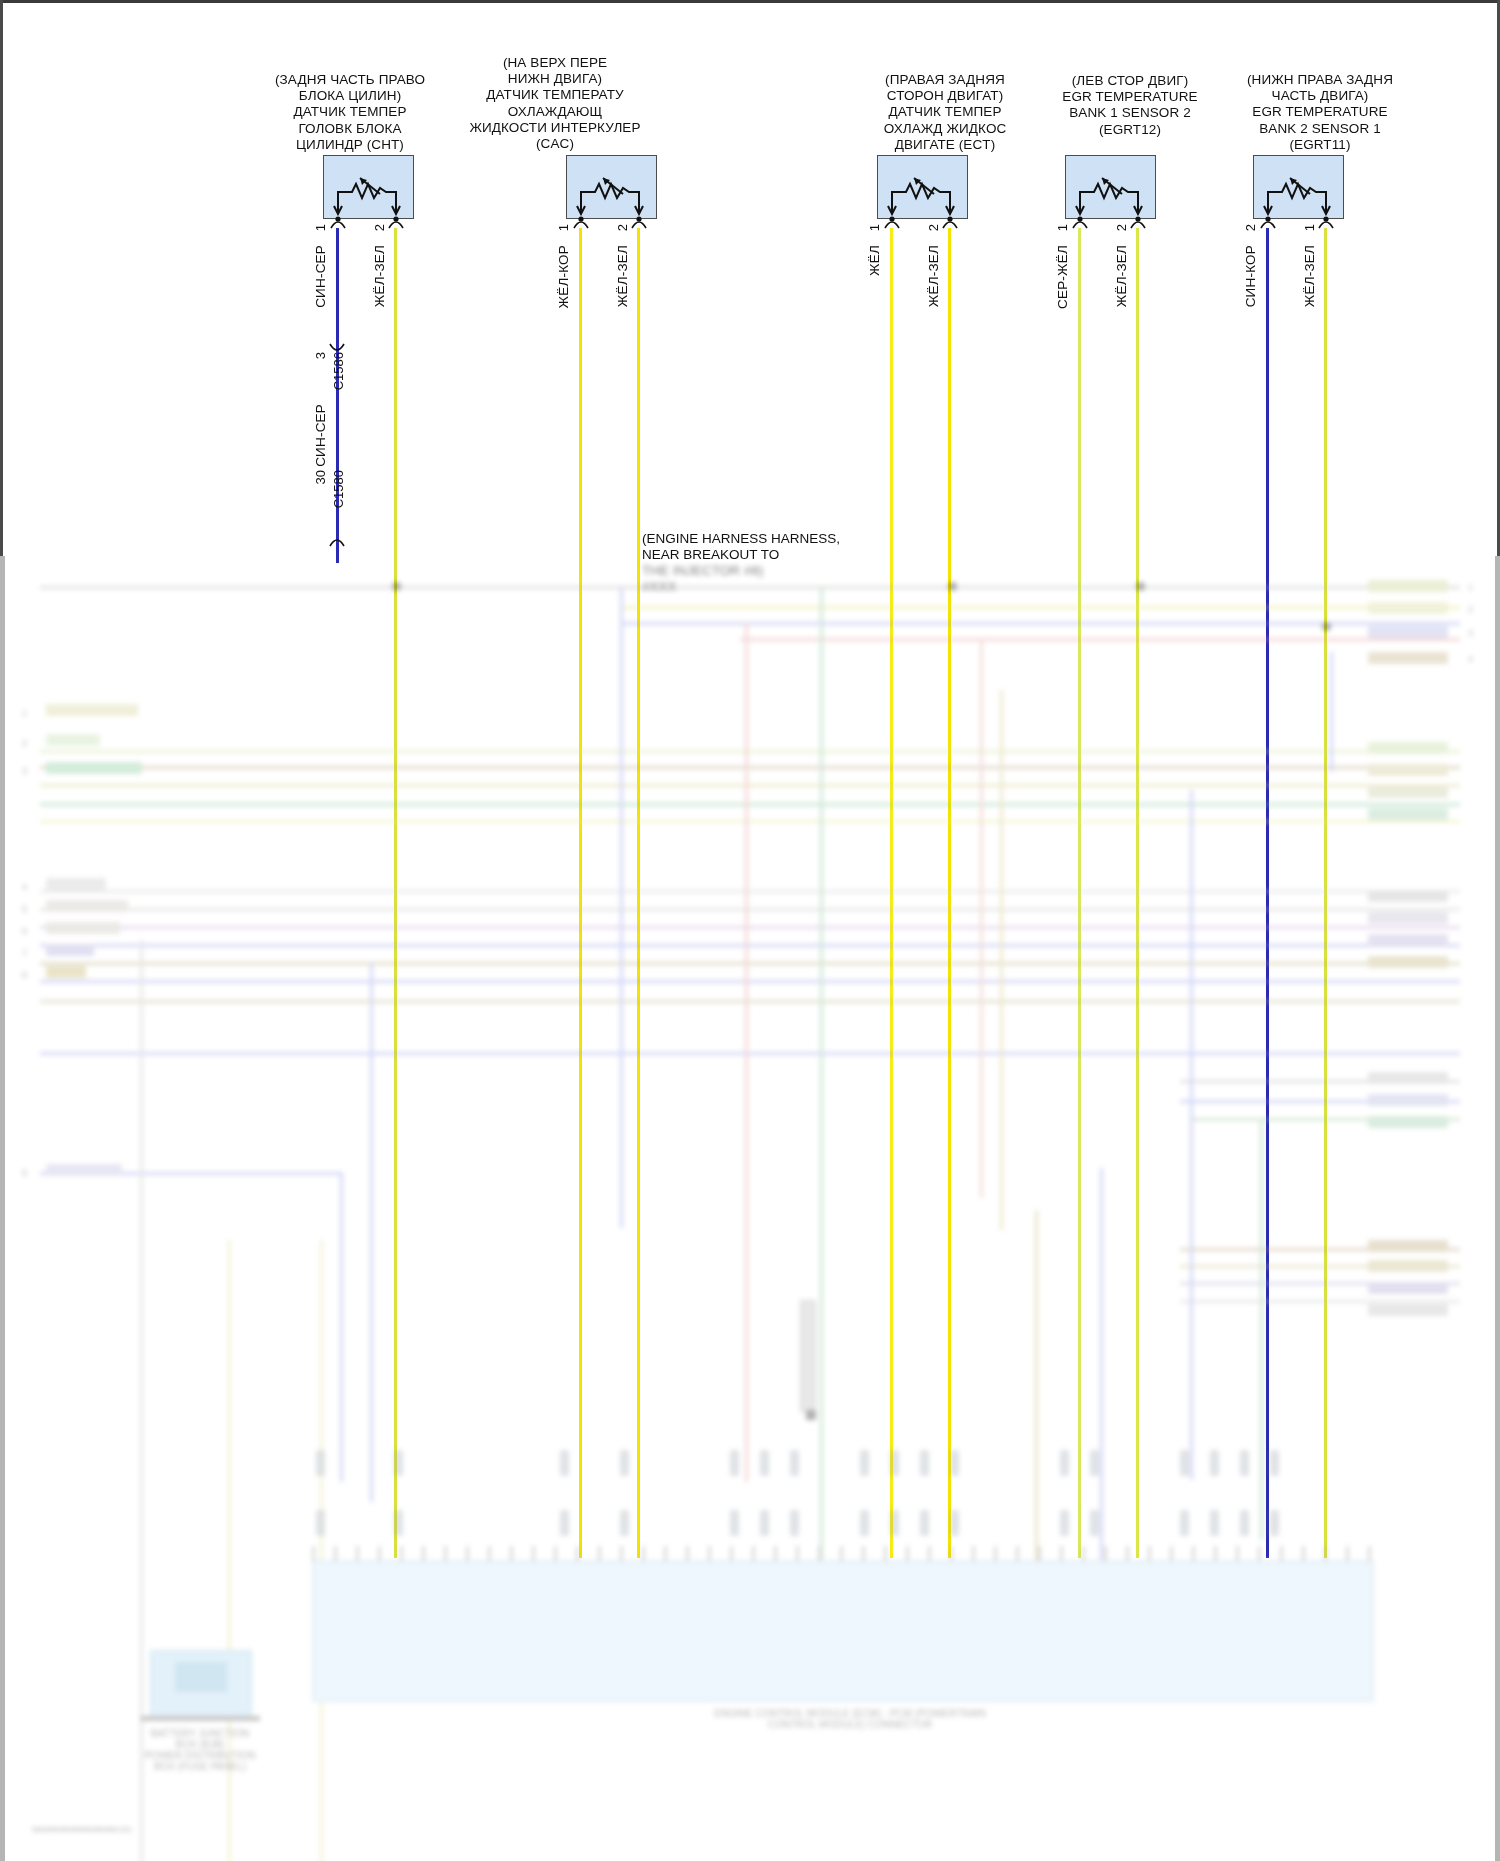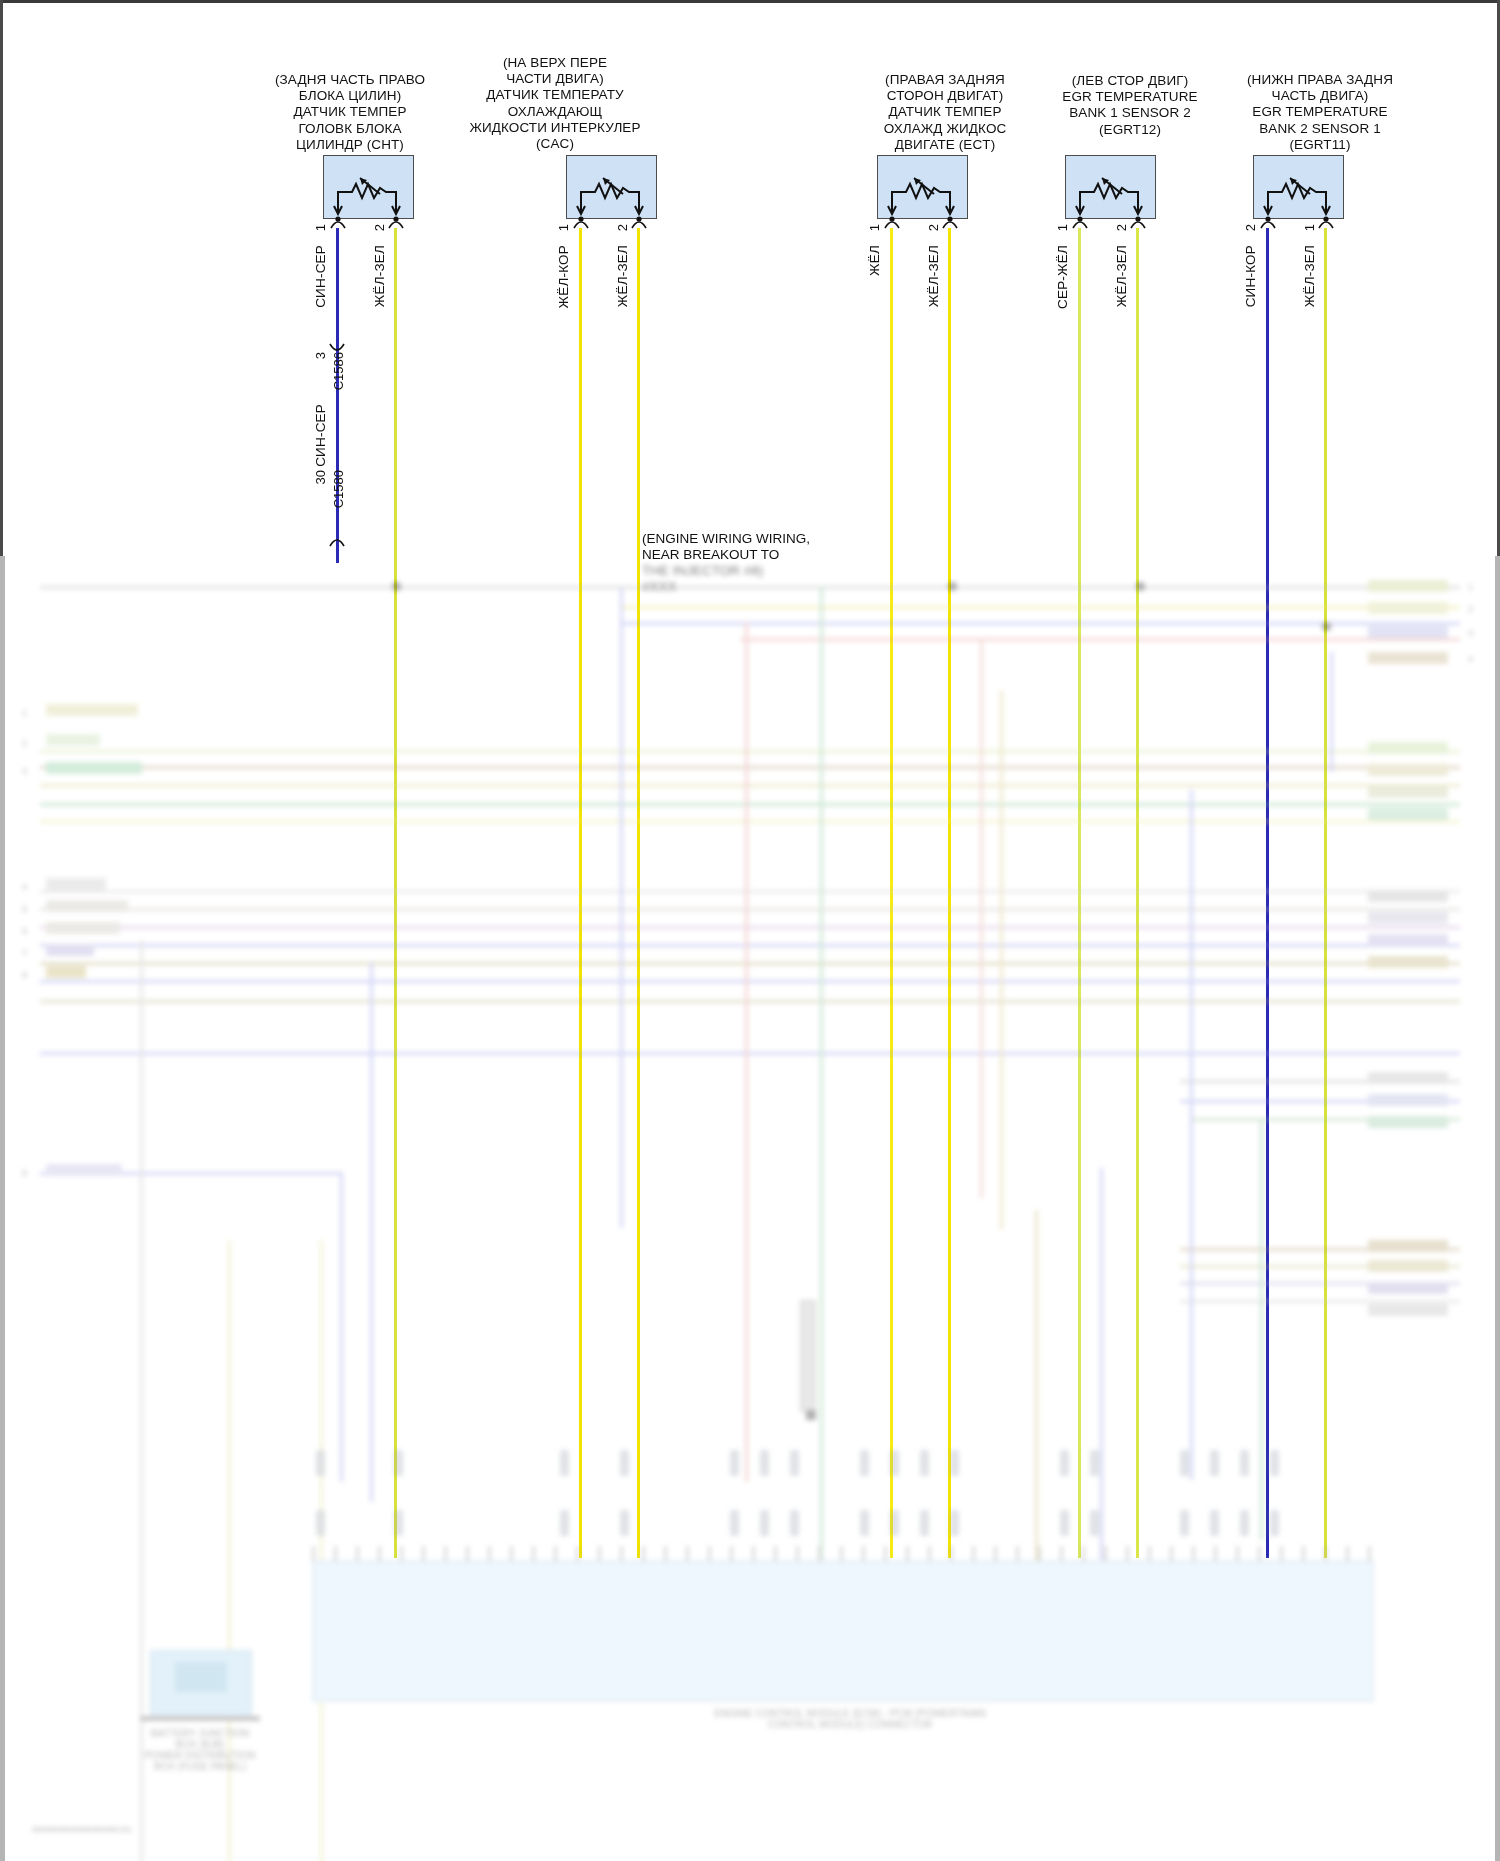--- a/index.html
+++ b/index.html
@@ -108,21 +108,21 @@
   <div class="pinnum" style="left:331px;top:352px;">C1586</div>
   <div class="wirelabel" style="left:313px;top:404px;">СИН-СЕР</div>
 
   <svg style="position:absolute;left:322px;top:530px;" width="30" height="18">
     <path d="M8,16 Q15,4 22,16" fill="none" stroke="#111" stroke-width="1.6"></path>
   </svg>
   <div class="pinnum" style="left:313px;top:470px;">30</div>
   <div class="pinnum" style="left:331px;top:470px;">C1580</div>
 
   <div class="sensor-label" style="left:445px;top:55px;width:220px;">(НА ВЕРХ ПЕРЕ
-ЧАСТИ ДВИГА)
+НИЖН ДВИГА)
 ДАТЧИК ТЕМПЕРАТУ
 ОХЛАЖДАЮЩ
 ЖИДКОСТИ ИНТЕРКУЛЕР
 (CAC)</div>
   <div class="sensor-box" style="left:566px;top:155px;width:89px;height:62px;">
     <svg width="86" height="60" viewBox="0 0 86 60">
       <path d="M14,54 L14,36 L28,36 L32,28 L38,42 L44,28 L50,42 L56,32 L62,36 L72,36 L72,54" fill="none" stroke="#111" stroke-width="2"></path>
       <path d="M36,22 L56,38" stroke="#111" stroke-width="2" fill="none"></path>
       <path d="M36,22 L43,24 L38,29 Z" fill="#111"></path>
       <path d="M14,48 L14,58 M10,50 L14,58 L18,50" stroke="#111" stroke-width="2" fill="none"></path>
@@ -136,21 +136,21 @@
     <circle cx="73" cy="5" r="2.6" fill="#111"></circle>
   </svg>
   <div class="pinnum" style="left:556px;top:224px;">1</div>
   <div class="wirelabel" style="left:556px;top:245px;">ЖЁЛ-КОР</div>
   <div class="wire" style="left:579px;top:228px;height:1330px;background:#f2e400;"></div>
 
   <div class="pinnum" style="left:615px;top:224px;">2</div>
   <div class="wirelabel" style="left:615px;top:245px;">ЖЁЛ-ЗЕЛ</div>
   <div class="wire" style="left:637px;top:228px;height:1330px;background:#f2e400;"></div>
 
-  <div class="note" style="left:642px;top:531px;width:250px;">(ENGINE WIRING WIRING,
+  <div class="note" style="left:642px;top:531px;width:250px;">(ENGINE HARNESS HARNESS,
 NEAR BREAKOUT TO</div>
   <div class="note note-blur" style="left:642px;top:563px;width:250px;">THE INJECTOR #8)
 #XXX</div>
 
   <div class="sensor-label" style="left:845px;top:72px;width:200px;">(ПРАВАЯ ЗАДНЯЯ
 СТОРОН ДВИГАТ)
 ДАТЧИК ТЕМПЕР
 ОХЛАЖД ЖИДКОС
 ДВИГАТЕ (ECT)</div>
   <div class="sensor-box" style="left:877px;top:155px;width:89px;height:62px;">

